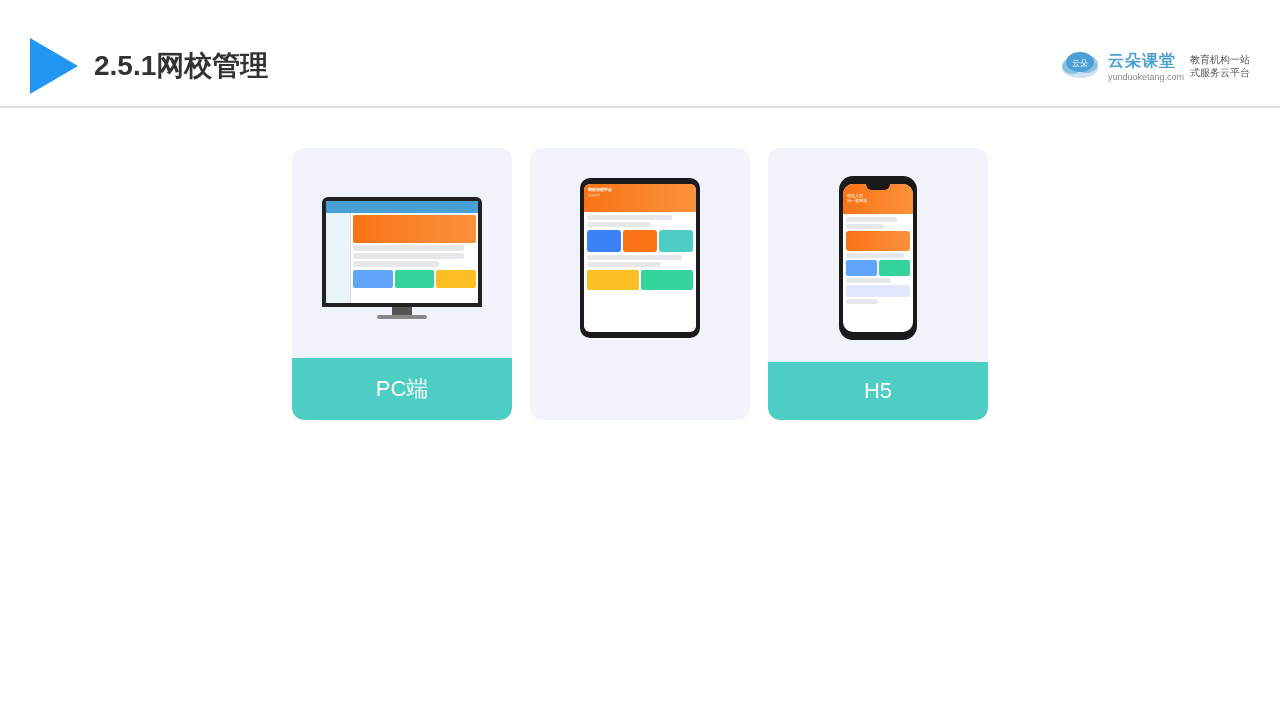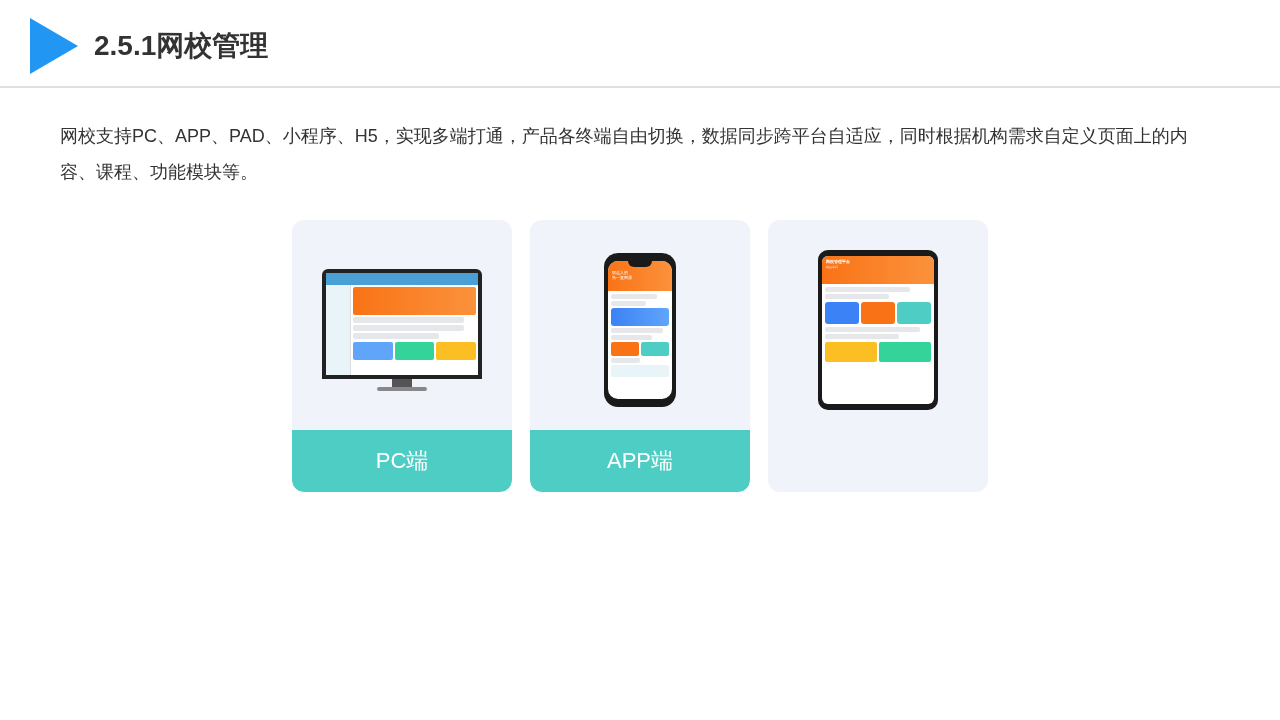--- a/index.html
+++ b/index.html
@@ -12,20 +12,21 @@
       position: relative;
     }
 
     
     .header {
       display: flex;
       align-items: center;
       justify-content: space-between;
       padding: 18px 30px 12px 30px;
       border-bottom: 2px solid #e0e0e0;
+      margin-top: 20px;
     }
     .header-left {
       display: flex;
       align-items: center;
       gap: 16px;
     }
     .logo-triangle {
       width: 0;
       height: 0;
       border-top: 28px solid transparent;
@@ -288,24 +289,39 @@
     }
   </style>
 </head>
 <body>
 
 <div class="header">
   <div class="header-left">
     <div class="logo-triangle"></div>
     <h1 class="page-title">2.5.1网校管理</h1>
   </div>
+  <div class="header-right">
+    <div class="brand-logo">
+      <svg class="cloud-icon" viewBox="0 0 44 36" fill="none" xmlns="http://www.w3.org/2000/svg">
+        <ellipse cx="22" cy="20" rx="18" ry="10" fill="#4a9fd5" opacity="0.3"></ellipse>
+        <ellipse cx="14" cy="18" rx="10" ry="8" fill="#4a9fd5" opacity="0.5"></ellipse>
+        <ellipse cx="28" cy="16" rx="12" ry="9" fill="#4a9fd5" opacity="0.5"></ellipse>
+        <ellipse cx="22" cy="14" rx="14" ry="10" fill="#4a9fd5"></ellipse>
+        <text x="22" y="18" font-size="8" fill="white" text-anchor="middle" font-family="sans-serif">云朵</text>
+      </svg>
+      <div class="brand-text">
+        <span class="brand-name">云朵课堂</span>
+        <span class="brand-url">yunduoketang.com</span>
+      </div>
+      <div class="brand-slogan">教育机构一站<br>式服务云平台</div>
+    </div>
+  </div>
 </div>
 
 <div class="main">
-  <p class="description">网校支持PC、APP、PAD、小程序、H5，实现多端打通，产品各终端自由切换，数据同步跨平台自适应，同时根据机构需求自定义页面上的内容、课程、功能模块等。</p>
 
   <div class="cards-row">
 
     <div class="card">
       <div class="card-device">
         <div class="pc-device">
           <div class="pc-screen-outer">
             <div class="pc-screen-content">
               <div class="pc-top-bar"></div>
               <div class="pc-content-area">
@@ -324,46 +340,20 @@
               </div>
             </div>
           </div>
           <div class="pc-neck"></div>
           <div class="pc-stand"></div>
         </div>
       </div>
       <div class="card-label">PC端</div>
     </div>
 
-    <div class="card">
-      <div class="card-device">
-        <div class="phone-device">
-          <div class="phone-notch"></div>
-          <div class="phone-screen">
-            <div class="phone-screen-top">
-              <div class="phone-screen-text">职达人的<br>第一堂网课</div>
-            </div>
-            <div class="phone-content">
-              <div class="phone-row" style="width:80%"></div>
-              <div class="phone-row" style="width:60%"></div>
-              <div class="phone-card-mini"></div>
-              <div class="phone-row" style="width:90%"></div>
-              <div class="phone-row" style="width:70%"></div>
-              <div style="display:flex;gap:2px;margin-top:2px;">
-                <div style="flex:1;height:14px;background:#f97316;border-radius:2px;"></div>
-                <div style="flex:1;height:14px;background:#4ecdc4;border-radius:2px;"></div>
-              </div>
-              <div class="phone-row" style="width:50%;margin-top:2px;"></div>
-              <div style="height:12px;background:#e8f4f8;border-radius:2px;margin-top:2px;"></div>
-            </div>
-          </div>
-        </div>
-      </div>
-      <div class="card-label">APP端</div>
-    </div>
 
     <div class="card">
       <div class="card-device">
         <div class="tablet-device">
           <div class="tablet-screen">
             <div class="tablet-screen-top">
               <div style="padding:3px 4px;">
                 <div style="font-size:4px;color:white;font-weight:bold;line-height:1.4;">网校管理平台</div>
                 <div style="font-size:3px;color:rgba(255,255,255,0.8);">精品课程</div>
               </div>
@@ -384,15 +374,41 @@
                   <div style="flex:1;height:20px;background:#34d399;border-radius:2px;"></div>
                 </div>
               </div>
             </div>
           </div>
         </div>
       </div>
     </div>
 
 
+    <div class="card">
+      <div class="card-device">
+        <div class="phone-device" style="width:78px;">
+          <div class="phone-notch"></div>
+          <div class="phone-screen" style="width:70px;height:148px;">
+            <div class="phone-screen-top">
+              <div class="phone-screen-text">职达人的<br>第一堂网课</div>
+            </div>
+            <div class="phone-content">
+              <div class="phone-row" style="width:80%"></div>
+              <div class="phone-row" style="width:60%"></div>
+              <div style="height:20px;background:linear-gradient(90deg,#f97316,#fb923c);border-radius:3px;margin-bottom:2px;"></div>
+              <div class="phone-row" style="width:90%"></div>
+              <div style="display:flex;gap:2px;margin-top:2px;">
+                <div style="flex:1;height:16px;background:#60a5fa;border-radius:2px;"></div>
+                <div style="flex:1;height:16px;background:#34d399;border-radius:2px;"></div>
+              </div>
+              <div class="phone-row" style="width:70%;margin-top:2px;"></div>
+              <div style="height:12px;background:#e0e7ff;border-radius:2px;margin-top:2px;"></div>
+              <div class="phone-row" style="width:50%;margin-top:2px;"></div>
+            </div>
+          </div>
+        </div>
+      </div>
+      <div class="card-label">H5</div>
+    </div>
 
   </div>
 </div>
 
 </body></html>

